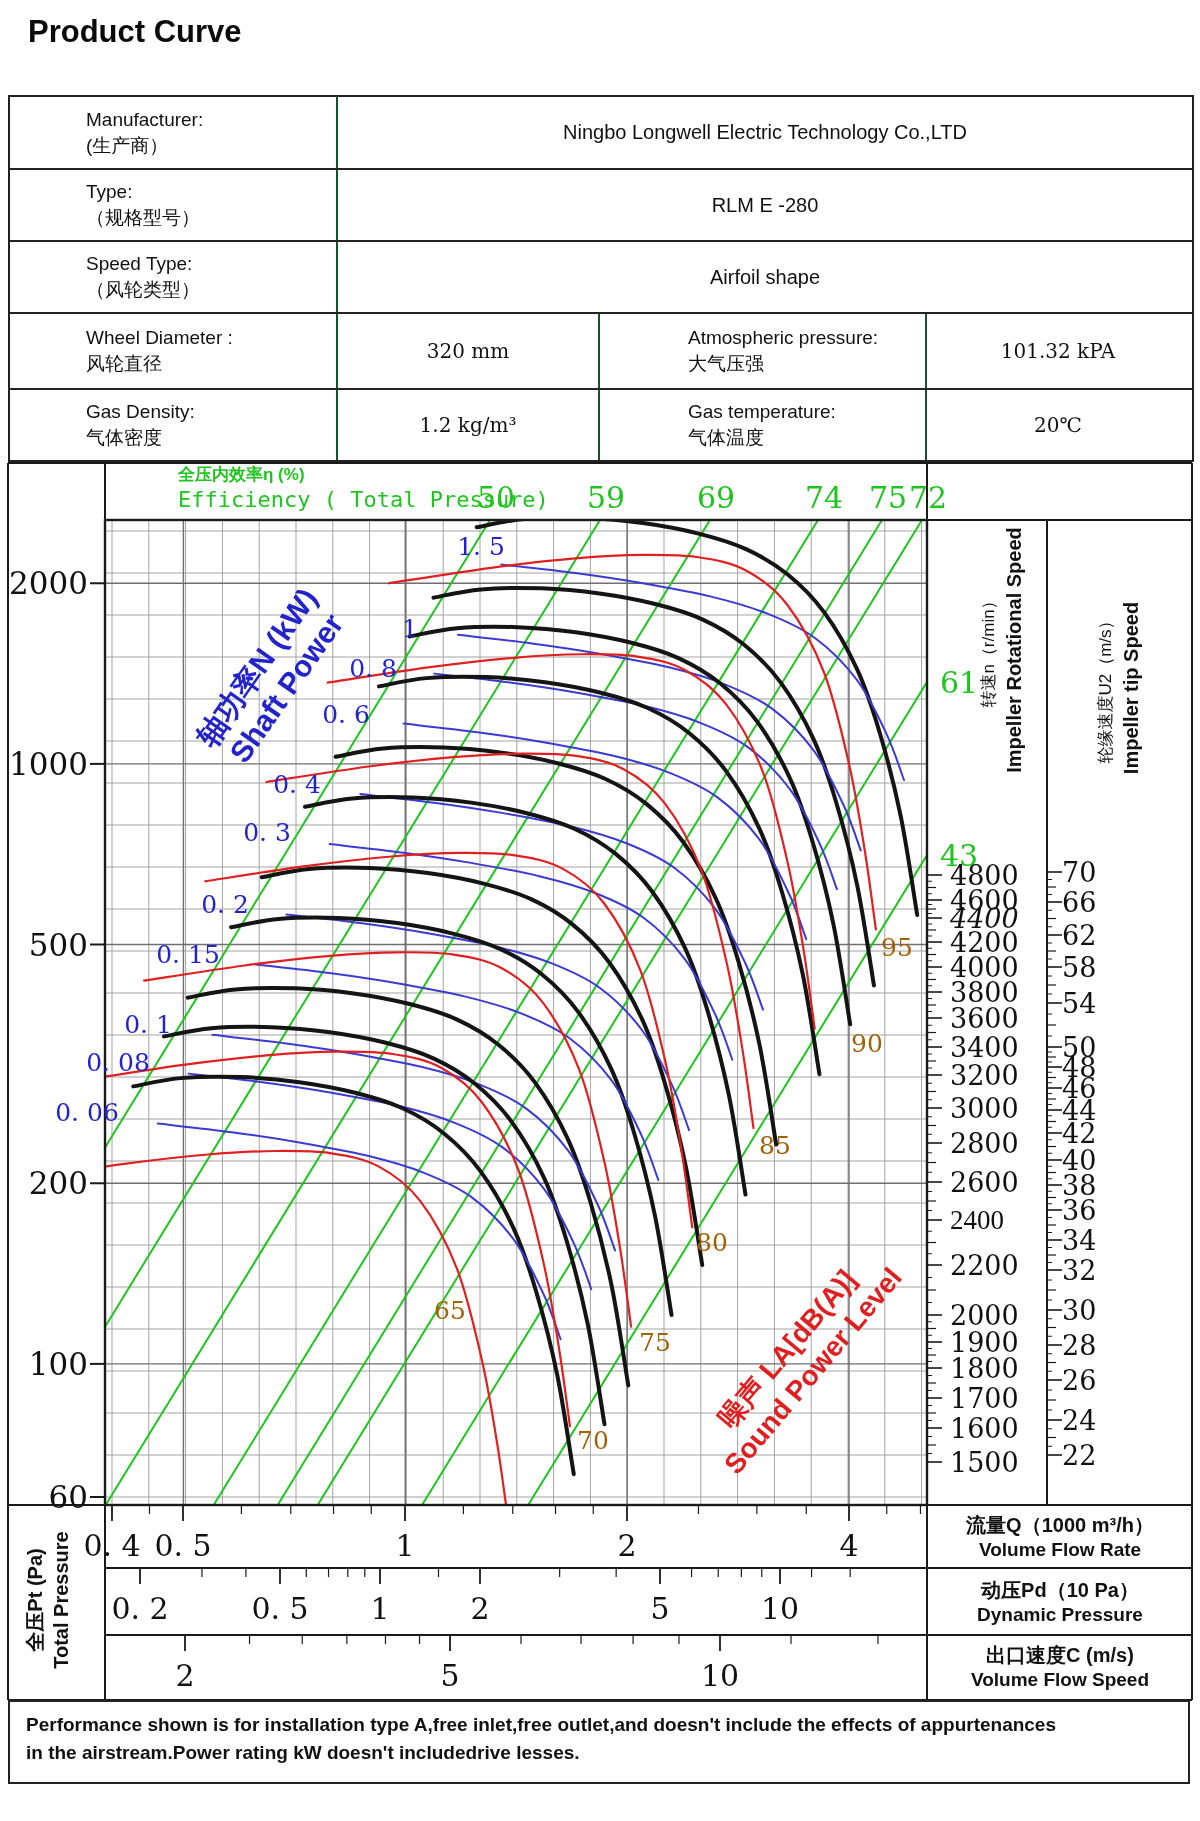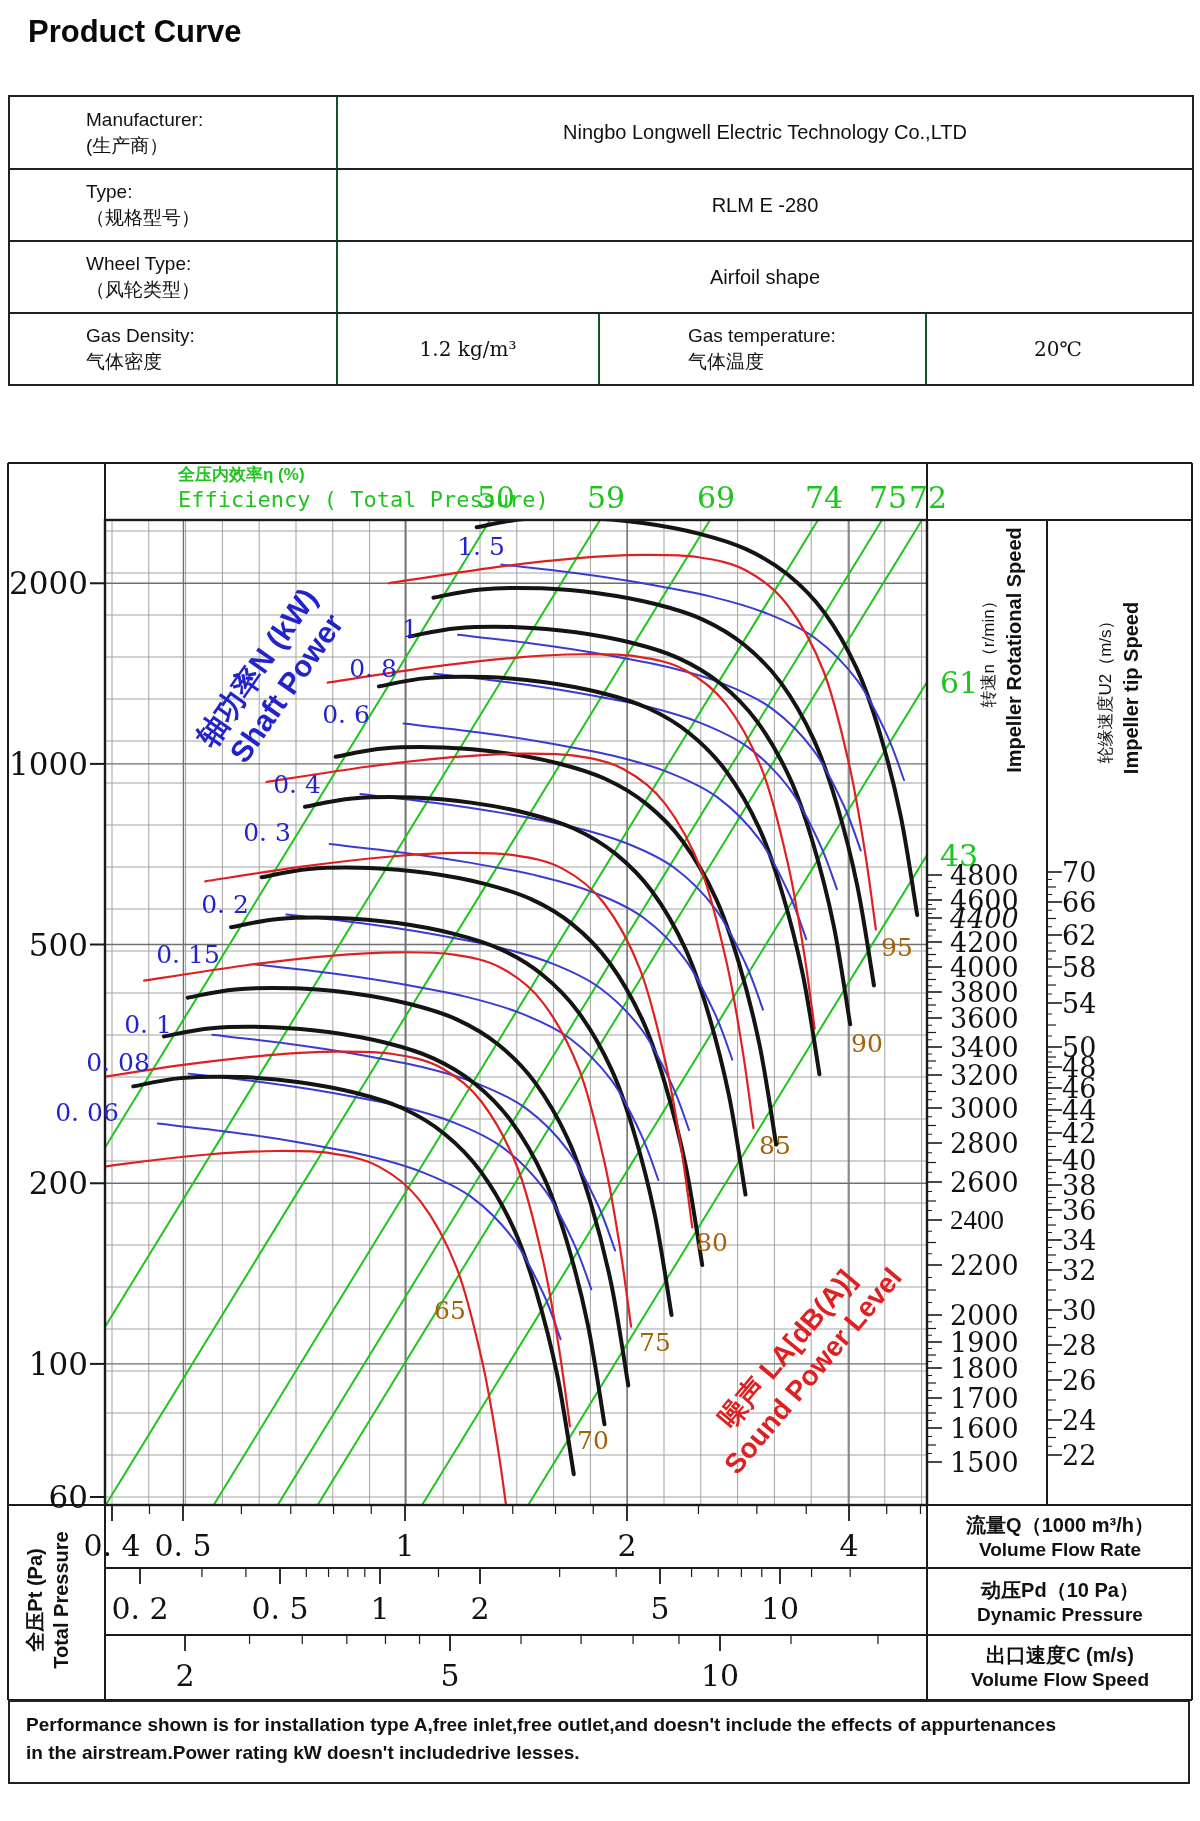--- a/index.html
+++ b/index.html
@@ -73,24 +73,36 @@
     </div>
     <div class="trow r1">
       <div class="tc lab">
         <div>Type:</div>
           <div>（规格型号）</div>
       </div>
       <div class="tc val">RLM E -280</div>
     </div>
     <div class="trow r2">
       <div class="tc lab">
-        <div>Wheel Type:</div>
+        <div>Speed Type:</div>
           <div>（风轮类型）</div>
       </div>
       <div class="tc val">Airfoil shape</div>
+    </div>
+    <div class="trow r3">
+      <div class="tc lab">
+        <div>Wheel Diameter :</div>
+          <div>风轮直径</div>
+      </div>
+      <div class="tc val2 vnum">320 mm</div>
+      <div class="tc lab2">
+        <div>Atmospheric pressure:</div>
+          <div>大气压强</div>
+      </div>
+      <div class="tc val3 vnum">101.32 kPA</div>
     </div>
     <div class="trow r4">
       <div class="tc lab">
         <div>Gas Density:</div>
           <div>气体密度</div>
       </div>
       <div class="tc val2 vnum">1.2 kg/m³</div>
       <div class="tc lab2">
         <div>Gas temperature:</div>
           <div>气体温度</div>

